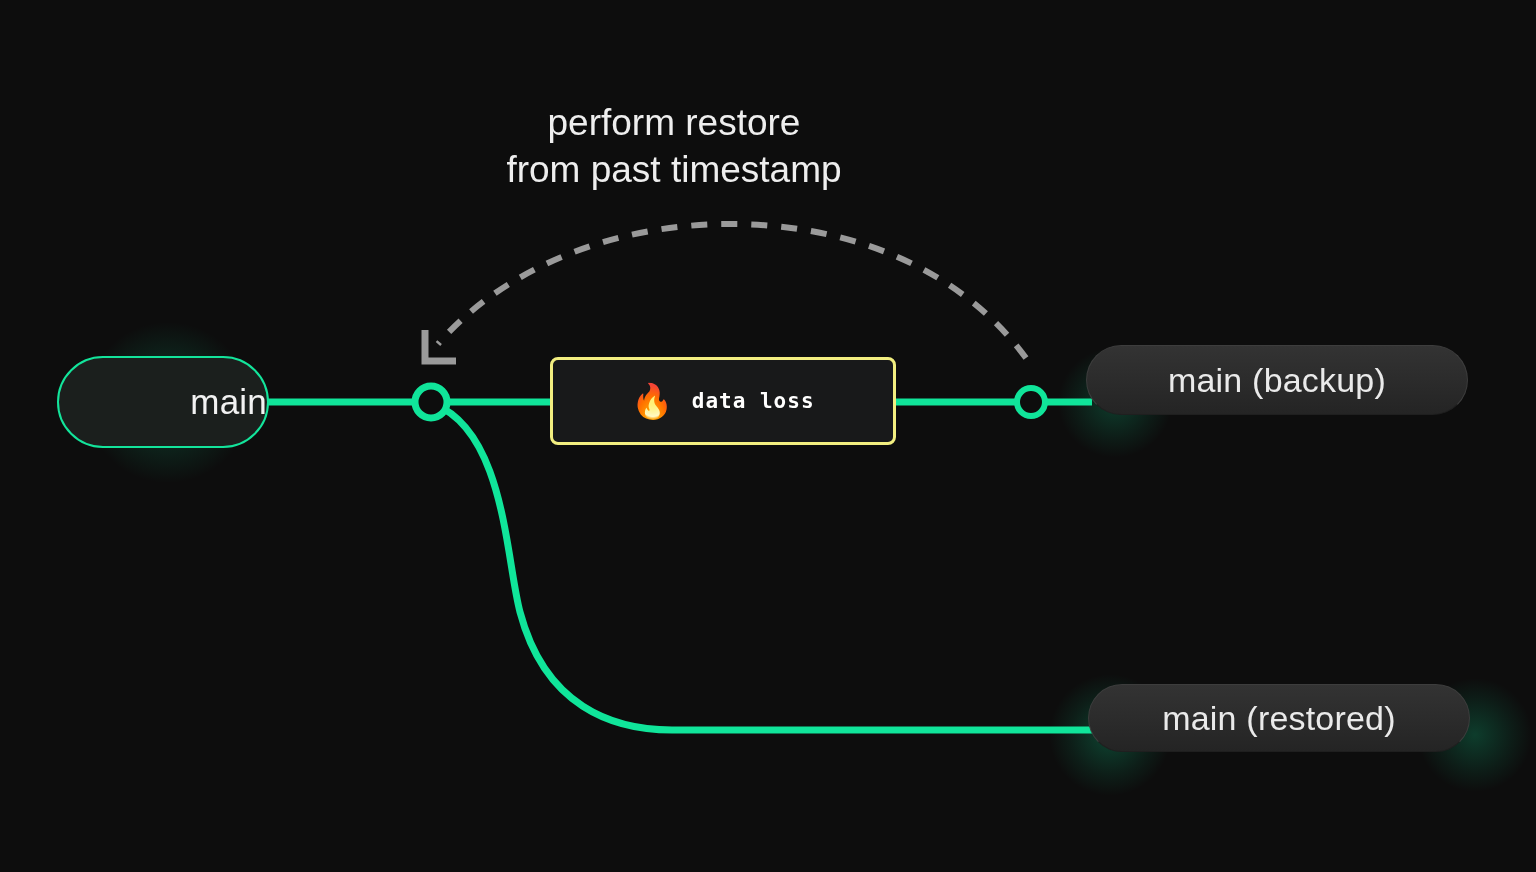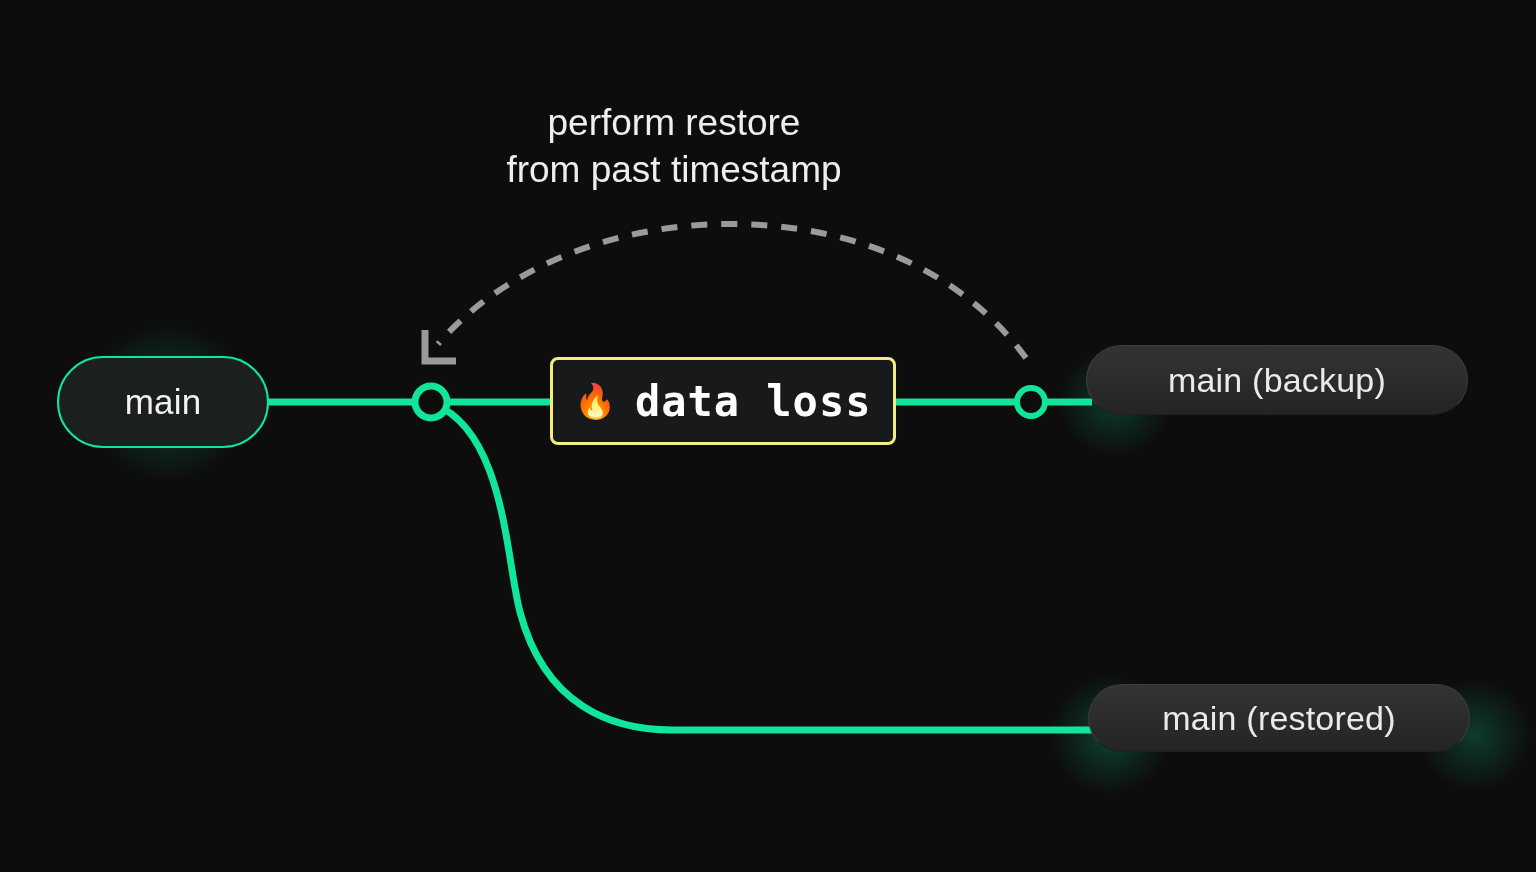--- a/index.html
+++ b/index.html
@@ -62,20 +62,21 @@
     color: #f2f2f2;
     letter-spacing: 0.2px;
     white-space: nowrap;
   }
   .pill-main {
     left: 57px; top: 356px;
     width: 212px; height: 92px;
     background: #1b1f1d;
     border: 2px solid #13e49b;
     font-size: 35px;
+    justify-content: flex-end;
   }
   .pill-gray {
     background: linear-gradient(180deg, #333333 0%, #2b2b2b 55%, #242424 100%);
     border: 1px solid #3d3d3d;
     border-bottom-color: #1f1f1f;
     font-size: 34px;
     color: #eaeaea;
   }
   .pill-backup {
     left: 1086px; top: 345px;
@@ -99,21 +100,21 @@
     align-items: center;
     justify-content: center;
     gap: 18px;
   }
   .dataloss .emoji {
     font-size: 34px;
     line-height: 1;
   }
   .dataloss .txt {
     font-family: "DejaVu Sans Mono", "Liberation Mono", monospace;
-    font-size: 42px;
+    font-size: 21px;
     font-weight: bold;
     color: #ffffff;
     letter-spacing: 1px;
   }
 
   
   .caption {
     position: absolute;
     left: 0; top: 100px;
     width: 1348px;

